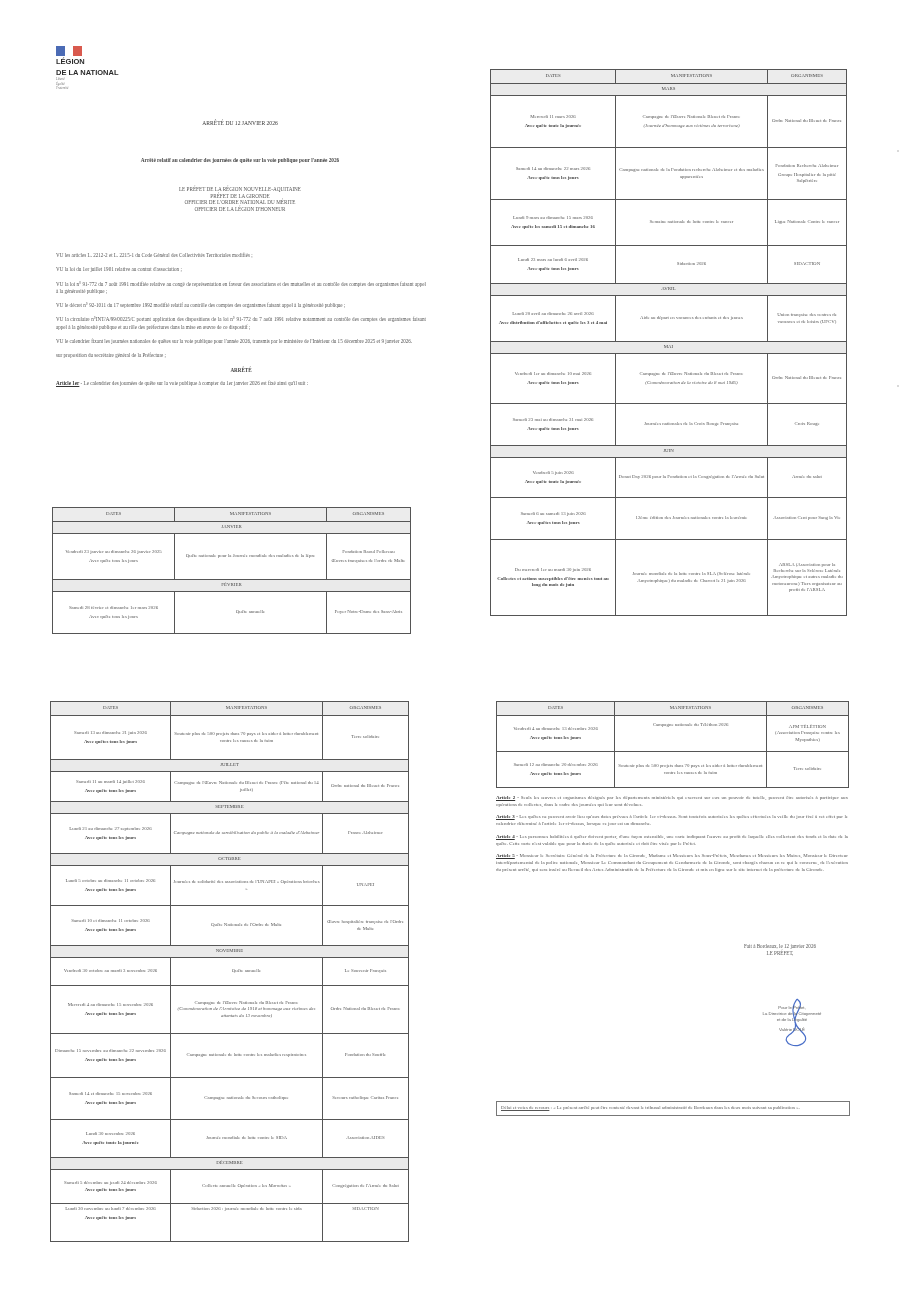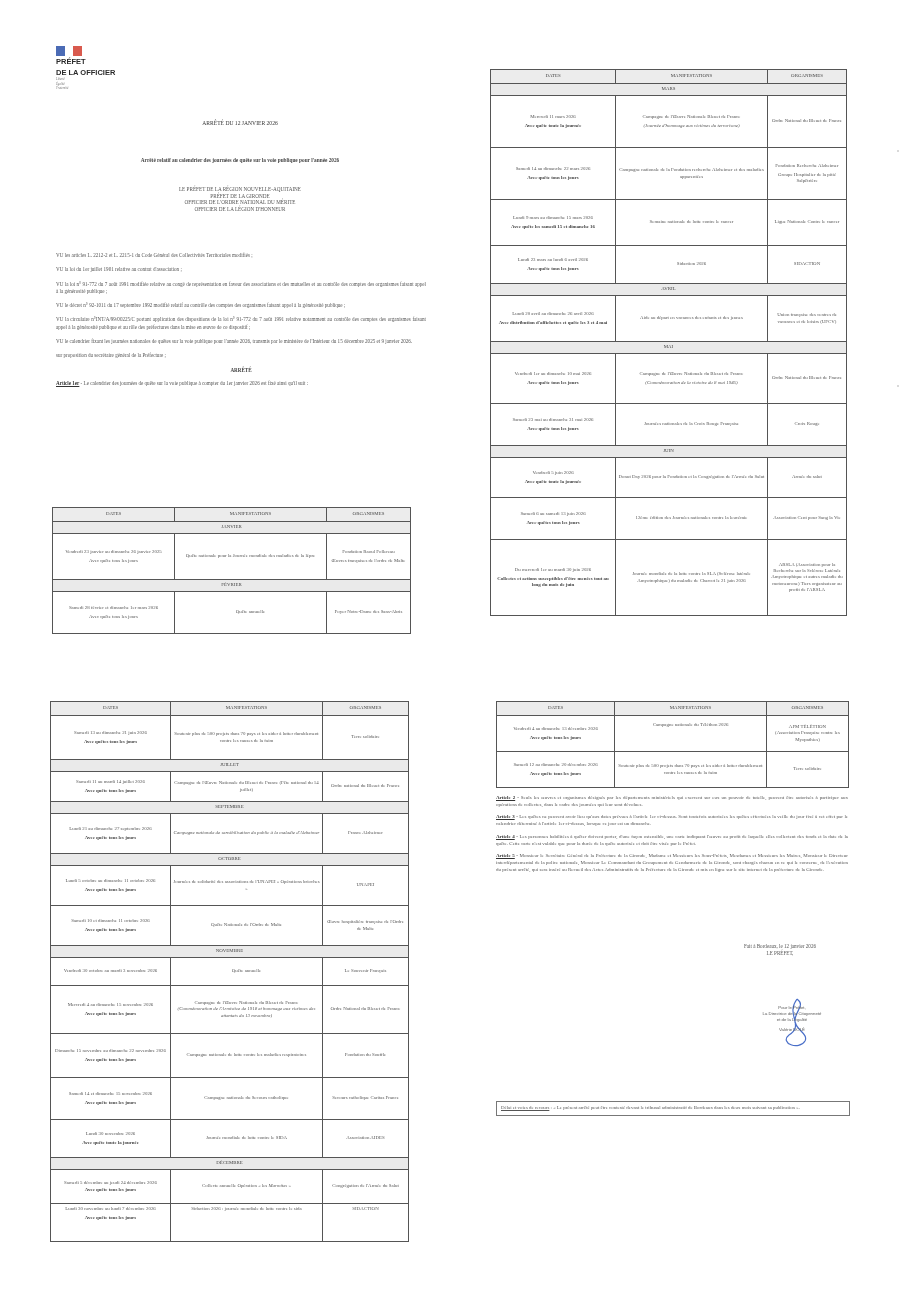--- a/index.html
+++ b/index.html
@@ -50,22 +50,22 @@
 </head>
 <body>
 
 <div class="page p1">
   <div class="logo">
     <div class="flag">
         <span class="b"></span>
         <span class="w"></span>
         <span class="r"></span>
       </div>
-    <div class="logo-name">PRÉFET</div>
-    <div class="logo-name">DE LA OFFICIER</div>
+    <div class="logo-name">LÉGION</div>
+    <div class="logo-name">DE LA NATIONAL</div>
     <div class="motto">Liberté</div>
     <div class="motto">Égalité</div>
     <div class="motto">Fraternité</div>
   </div>
 
   <div class="title center">ARRÊTÉ DU 12 JANVIER 2026</div>
   <div class="subtitle center">Arrêté relatif au calendrier des journées de quête sur la voie publique pour l'année 2026</div>
   <div class="authority center">
     <div>LE PRÉFET DE LA RÉGION NOUVELLE-AQUITAINE</div>
     <div>PRÉFET DE LA GIRONDE</div>

